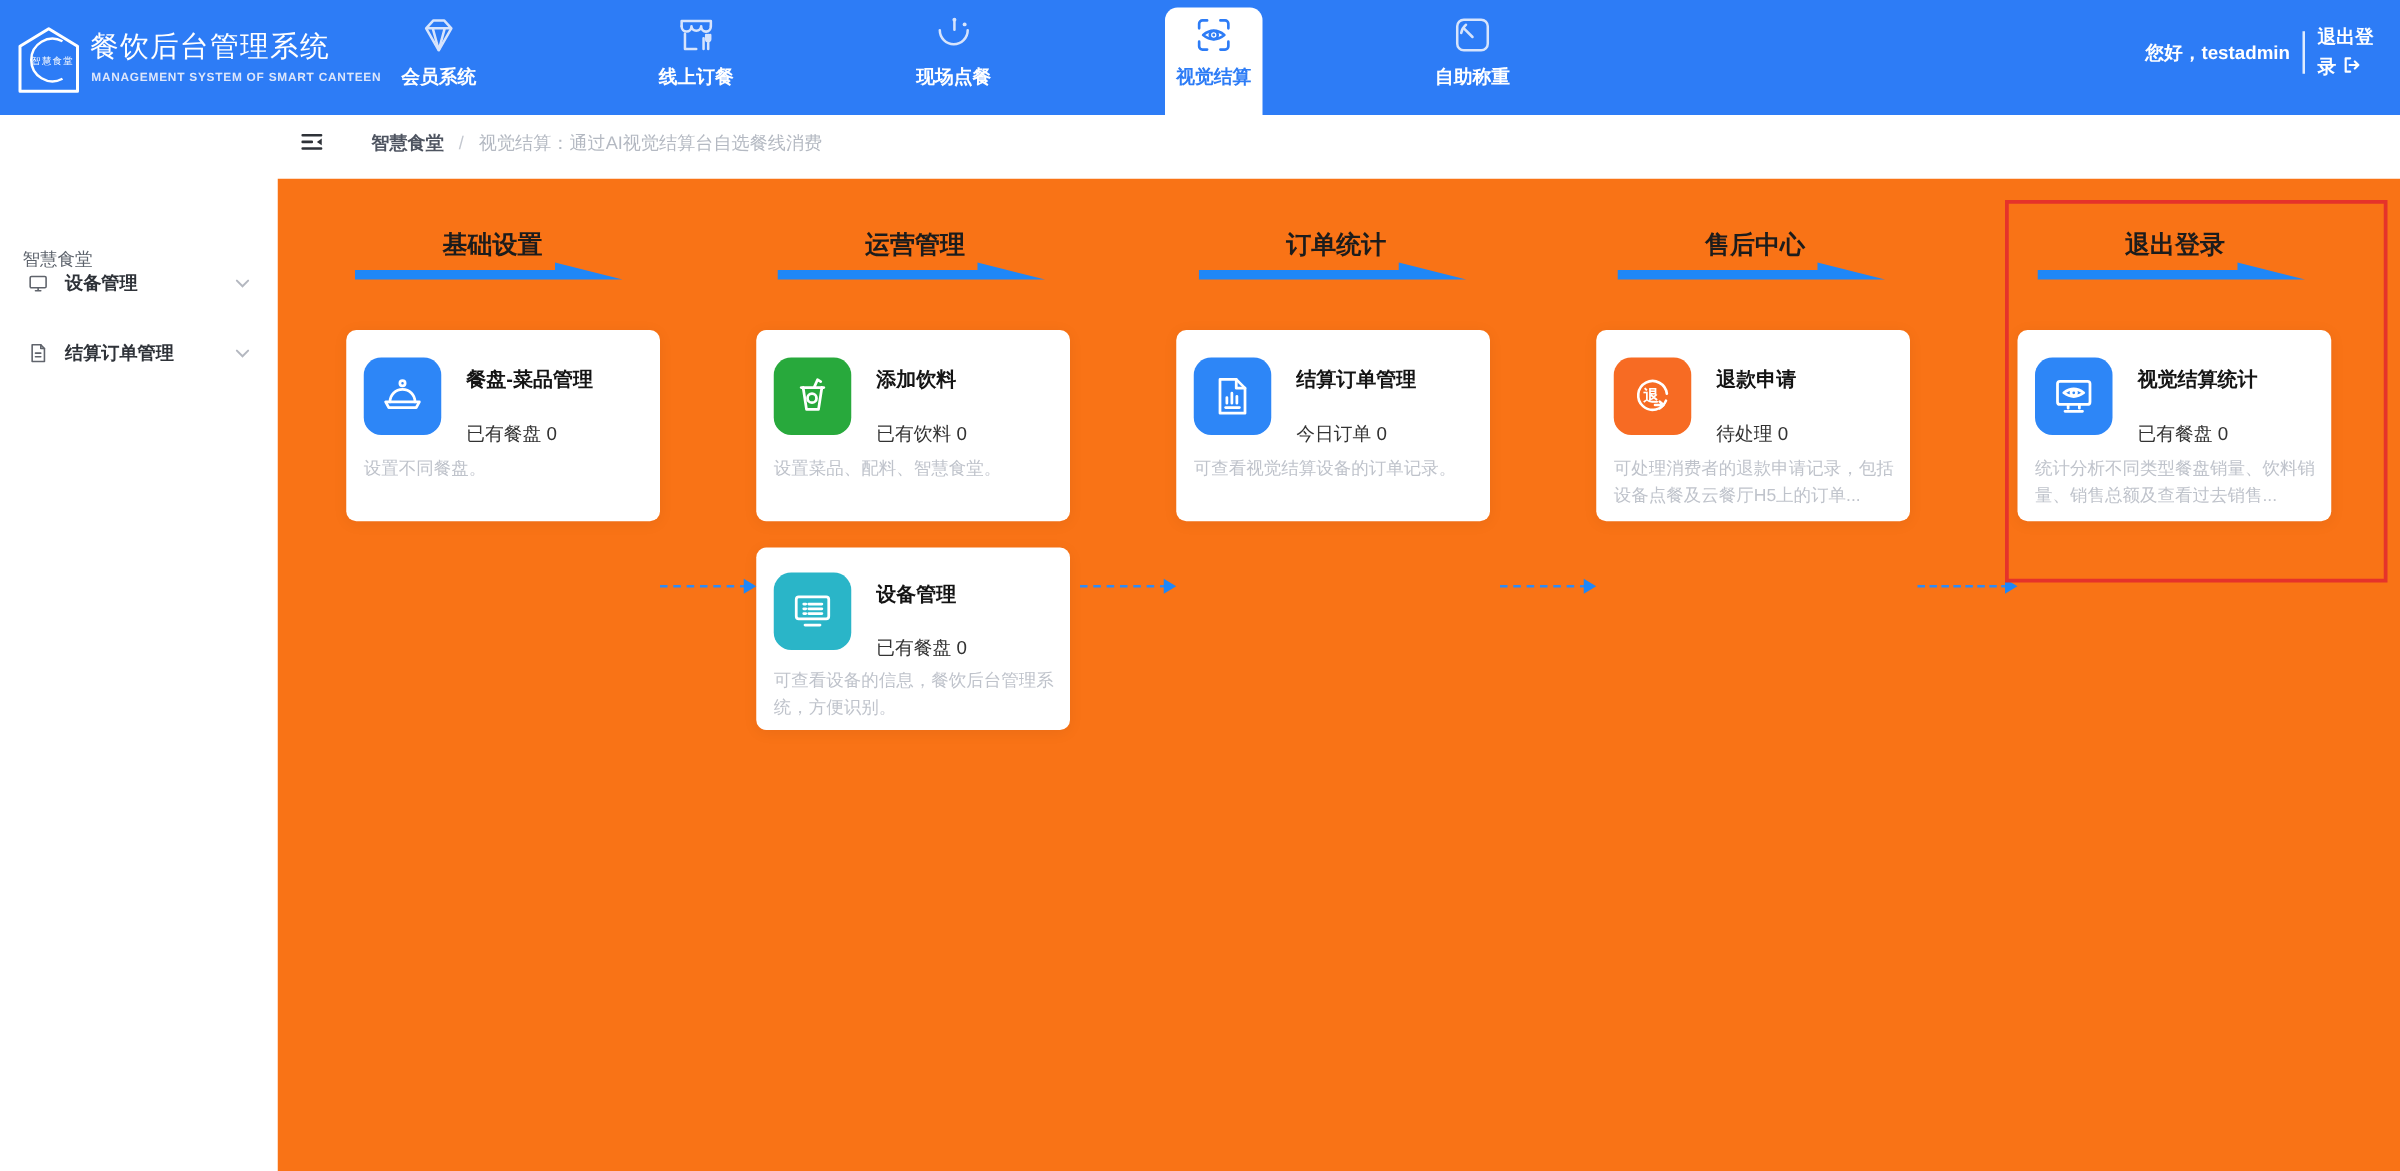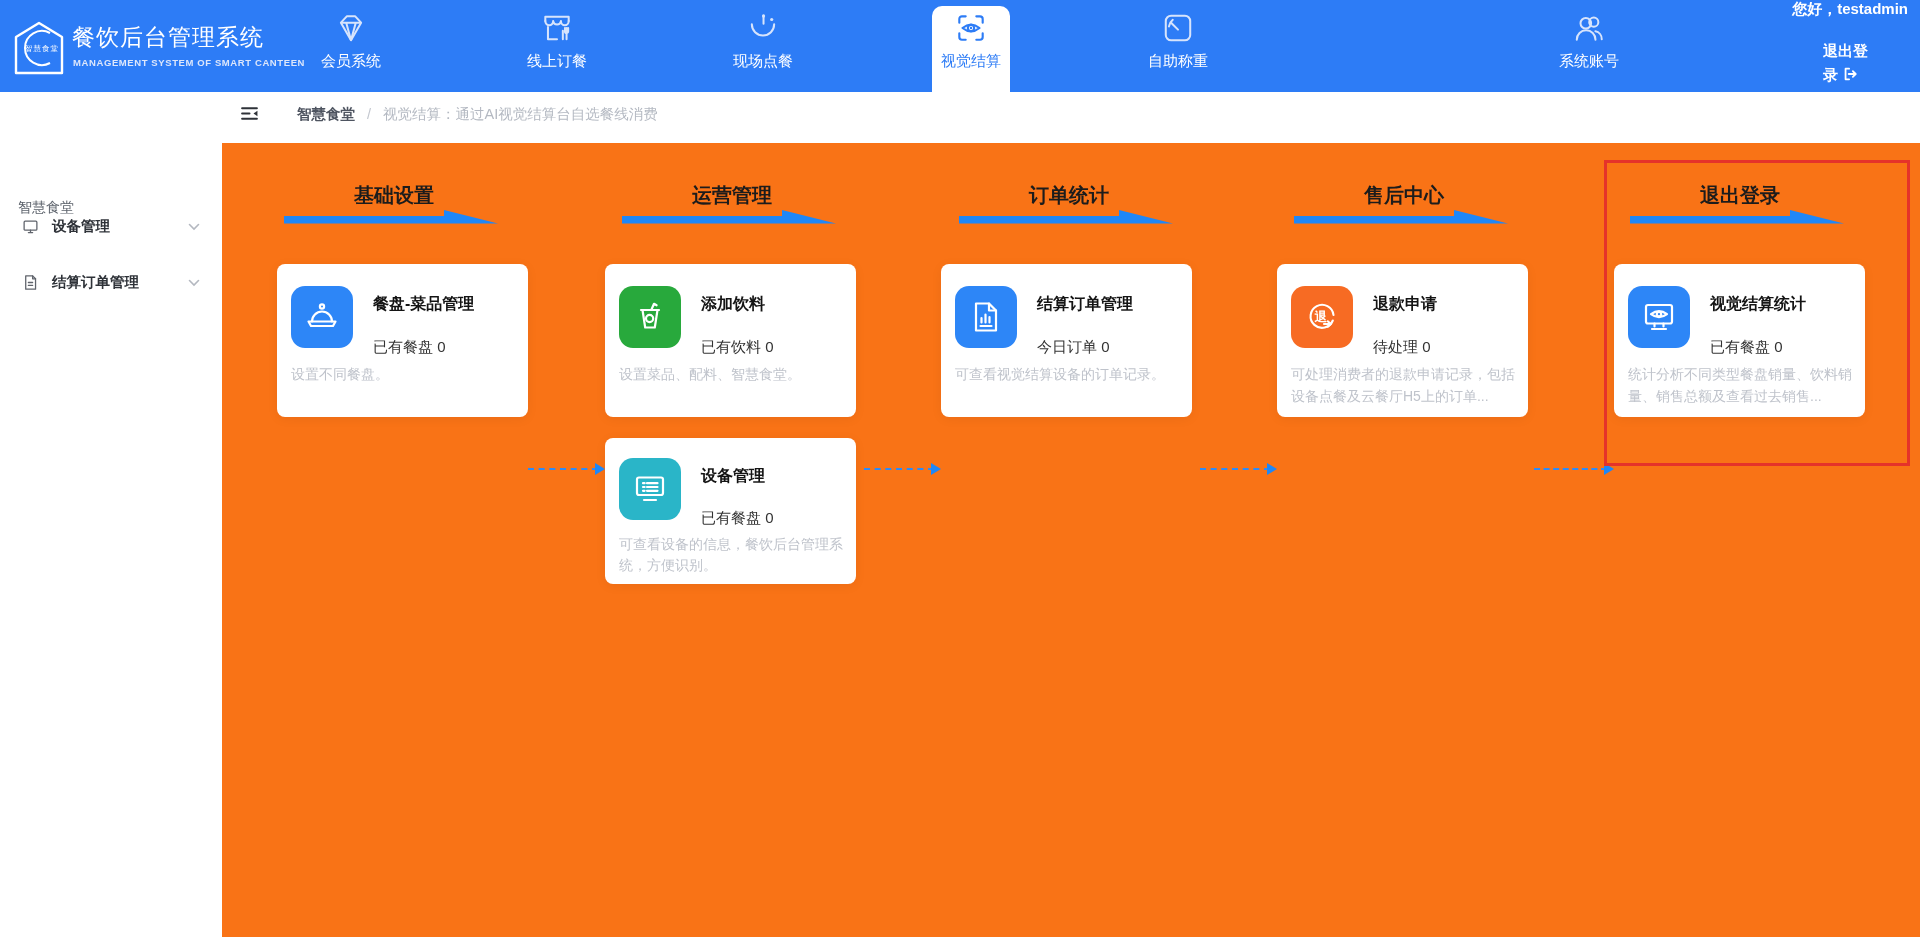--- a/index.html
+++ b/index.html
@@ -7,25 +7,25 @@
   body { font-family:"Liberation Sans","DejaVu Sans",sans-serif; }
   #page { position:relative; width:1920px; height:937px; overflow:hidden; background:#fff; }
 
   
   .header { position:absolute; left:0; top:0; width:1920px; height:92px; background:#2d7cf6; z-index:30; }
   .logo-wrap { position:absolute; left:12px; top:20px; width:54px; height:56px; color:#fff; }
   .logo-cn { position:absolute; left:72px; top:22px; font-size:23px; color:#ffffff; letter-spacing:1px; white-space:nowrap; }
   .logo-en { position:absolute; left:73px; top:57px; font-size:9.5px; font-weight:bold; color:#dce6fb; letter-spacing:0.6px; white-space:nowrap; }
   .nav-item { position:absolute; top:0; width:120px; height:92px; cursor:pointer; color:#d7e4fc; }
   .nav-item .n-icon { position:absolute; left:50%; top:11px; transform:translateX(-50%); width:34px; height:34px; }
-  .nav-item .n-label { position:absolute; left:0; right:0; top:52px; text-align:center; font-size:15px; font-weight:normal; color:#ffffff; white-space:nowrap; }
+  .nav-item .n-label { position:absolute; left:0; right:0; top:52px; text-align:center; font-size:15px; font-weight:bold; color:#ffffff; white-space:nowrap; }
   .nav-item.active { color:#2d7cf6; }
   .nav-item.active .n-label { color:#2d7cf6; }
   .active-bg { position:absolute; left:932px; top:6px; width:78px; height:86px; background:#fff; border-radius:10px 10px 0 0; }
-  .user-area { position:absolute; right:12px; top:0; height:84px; display:flex; align-items:center; gap:10px; color:#fff;flex-direction:column; }
+  .user-area { position:absolute; right:12px; top:0; height:84px; display:flex; align-items:center; gap:10px; color:#fff; }
   .greeting { font-size:15px; font-weight:bold; white-space:nowrap; }
   .u-divider { width:2px; height:34px; background:rgba(255,255,255,0.85); }
   .logout { width:54px; font-size:15px; font-weight:bold; line-height:24px; cursor:pointer; text-align:left; }
   .logout svg { vertical-align:-2px; }
 
   
   .sidebar { position:absolute; left:0; top:92px; width:222px; height:845px; background:#fff; z-index:20; }
   .sb-title { position:absolute; left:18px; top:107px; font-size:14px; color:#5c626b; }
   .sb-item { position:absolute; left:0; width:222px; height:40px; cursor:pointer; }
   .sb-item .s-icon { position:absolute; left:22px; top:11px; width:17px; height:17px; color:#60646c; }
@@ -130,31 +130,20 @@
         <svg width="34" height="34" viewBox="0 0 32 32" fill="none" stroke="currentColor" stroke-width="1.9" stroke-linecap="round">
           <rect x="4.5" y="4.5" width="23" height="23" rx="5"></rect>
           <path d="M16 17.5 L9.5 11"></path>
           <path d="M7.5 14.5 a10 10 0 0 1 3.6 -6.2"></path>
         </svg>
       </span>
       <span class="n-label">自助称重</span>
     </div>
 
 
-    <div class="nav-item" style="left:1529px">
-      <span class="n-icon">
-        <svg width="34" height="34" viewBox="0 0 32 32" fill="none" stroke="currentColor" stroke-width="1.9" stroke-linecap="round">
-          <circle cx="20.5" cy="10.5" r="4.3"></circle>
-          <path d="M22 19 a7.5 7.5 0 0 1 6 7.5"></path>
-          <circle cx="13" cy="11.5" r="5"></circle>
-          <path d="M4.5 27 a8.8 8.8 0 0 1 17.6 0"></path>
-        </svg>
-      </span>
-      <span class="n-label">系统账号</span>
-    </div>
 
     <div class="user-area">
       <span class="greeting">您好，testadmin</span>
       <span class="u-divider"></span>
       <span class="logout"><span>退出登录</span>
         <svg width="16" height="16" viewBox="0 0 18 18" fill="none" stroke="#fff" stroke-width="2" stroke-linecap="round" stroke-linejoin="round" style="display:inline-block">
           <path d="M8 3 H4 V15 H8"></path>
             <path d="M7.5 9 H15"></path>
             <path d="M12.2 5.8 L15.4 9 L12.2 12.2"></path>
         </svg>

